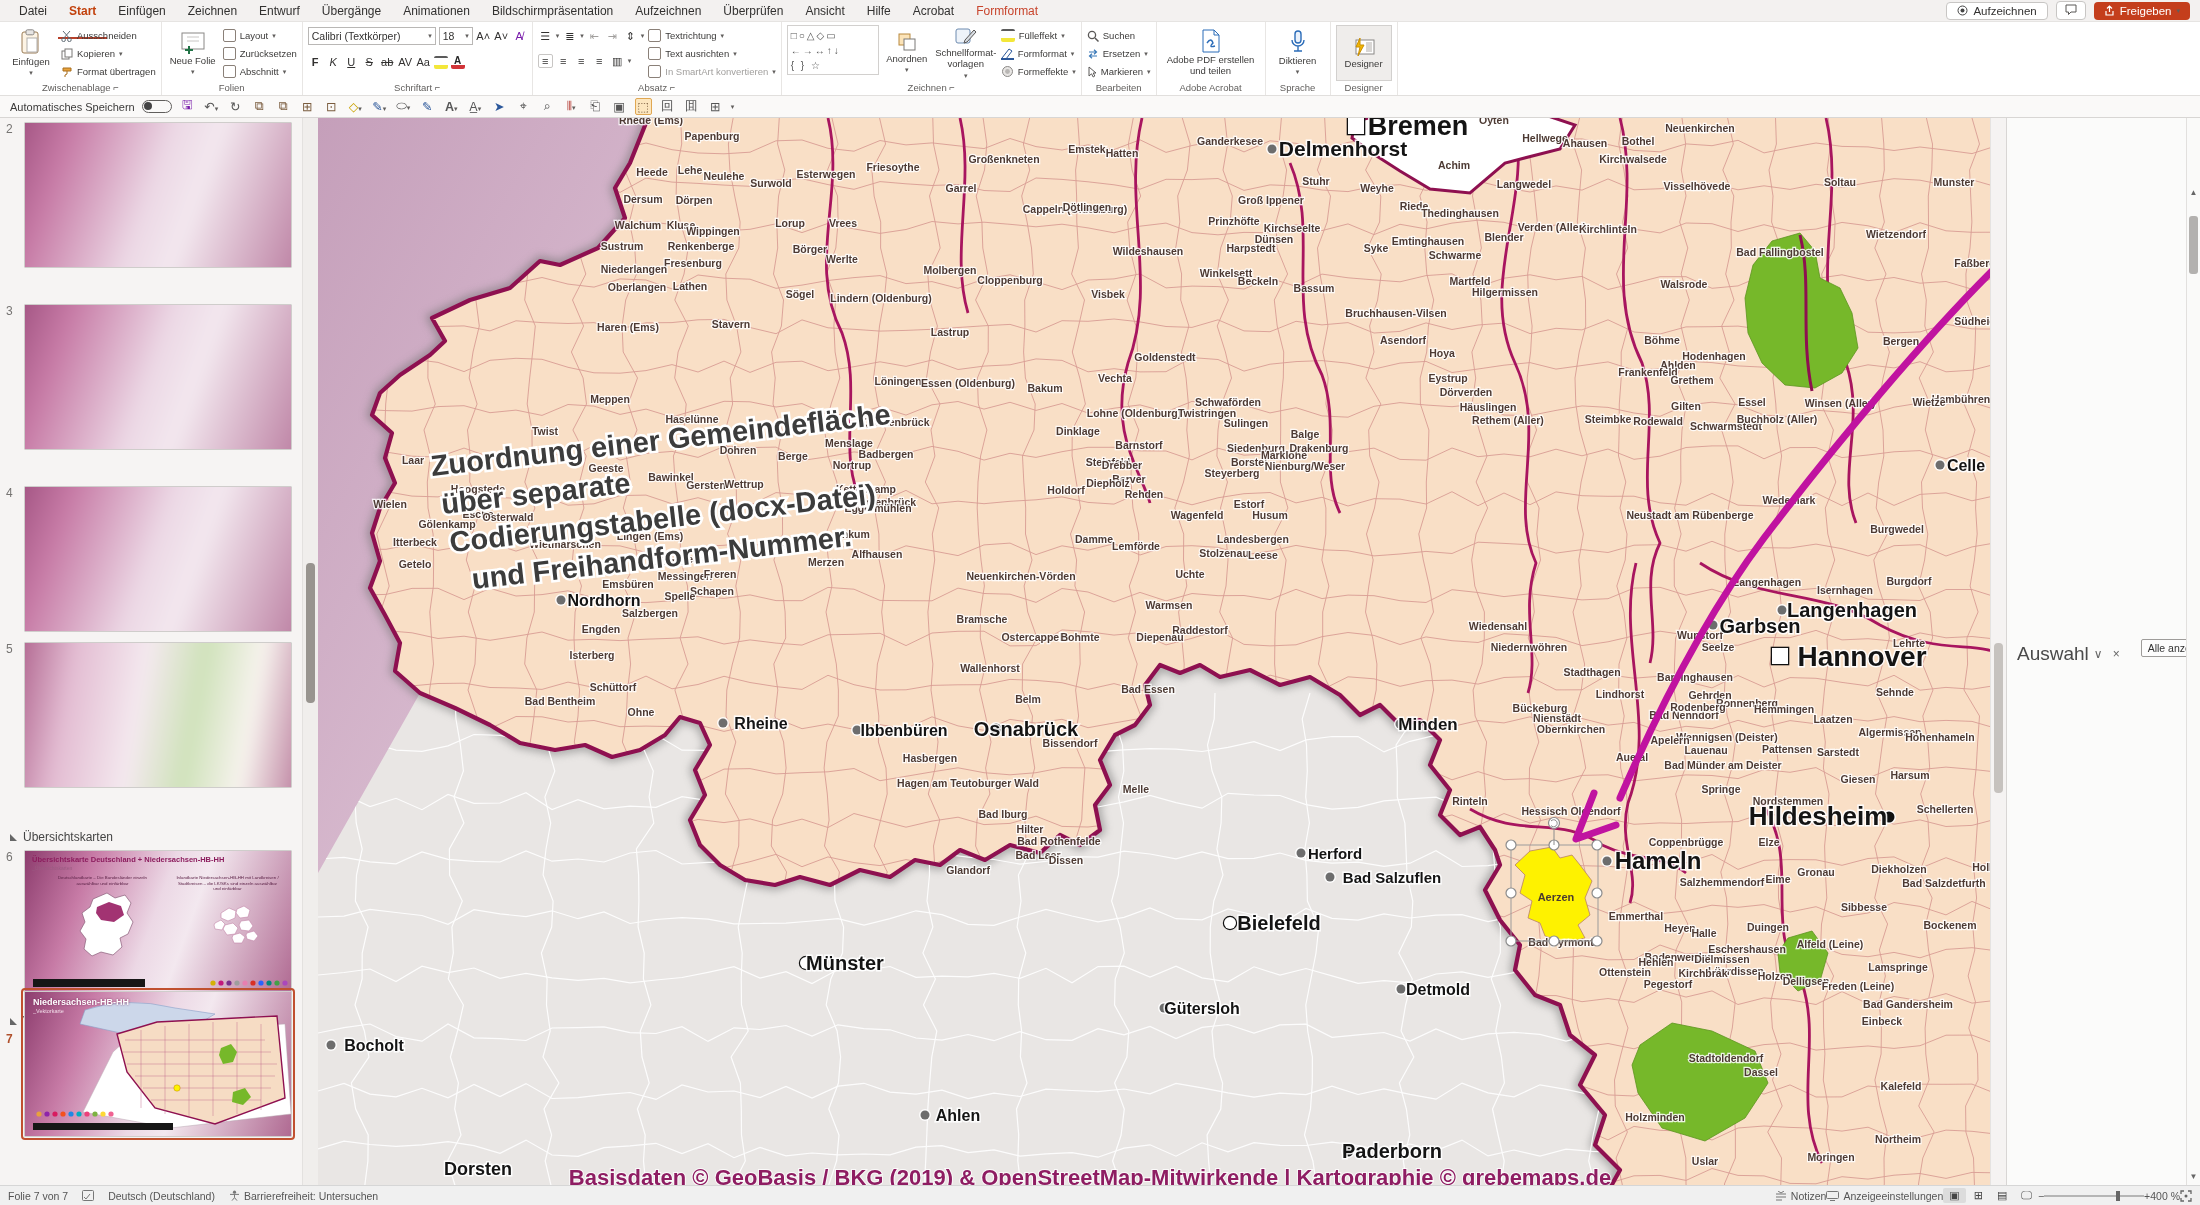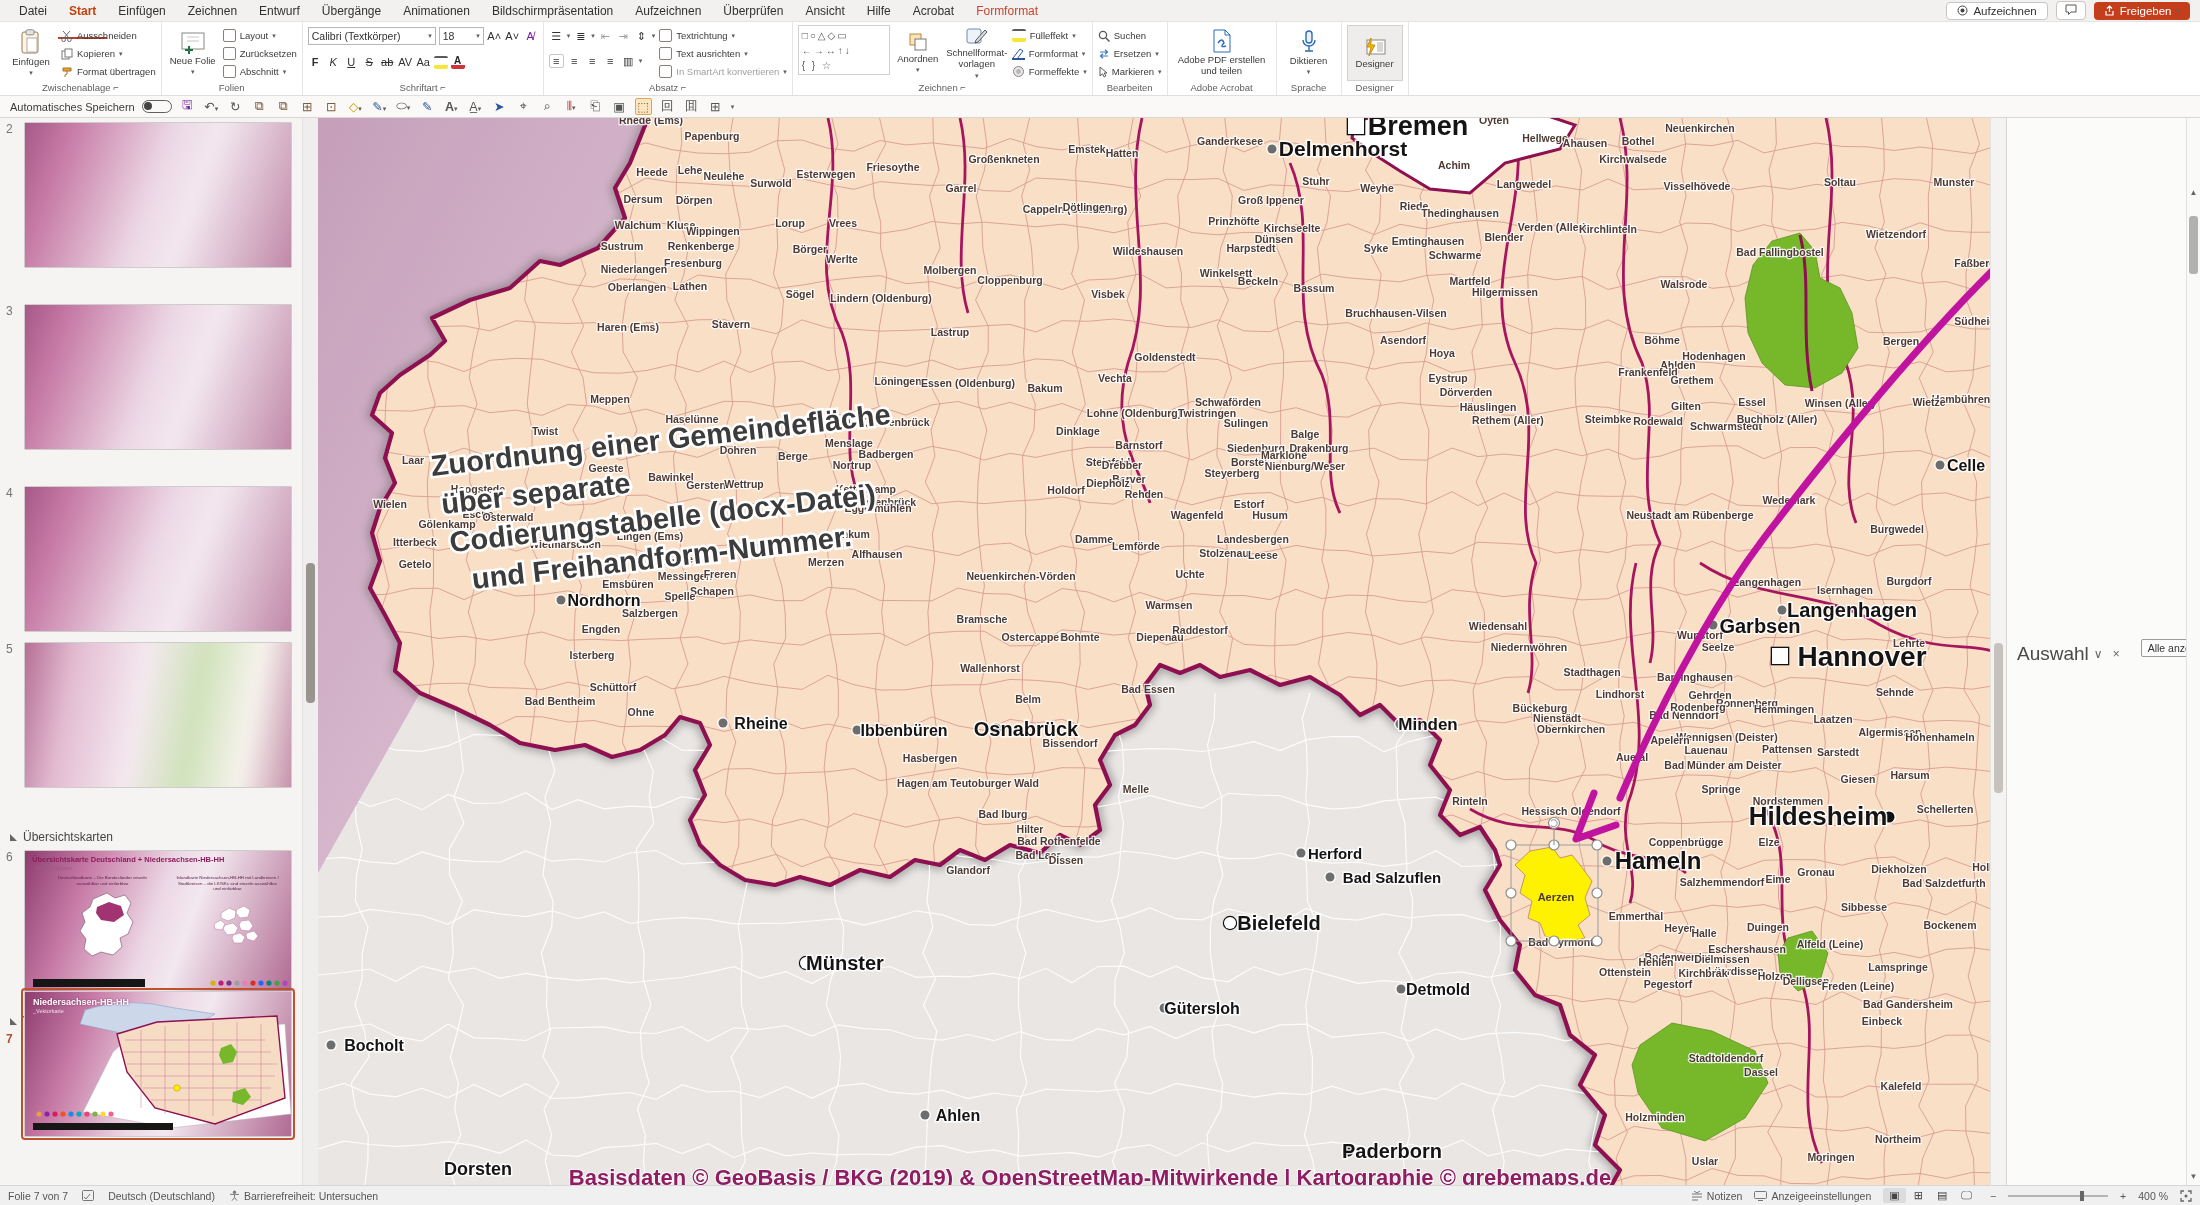--- a/index.html
+++ b/index.html
@@ -68,21 +68,21 @@
   .sp-list{flex:1;overflow:hidden;position:relative;}
   .sp-row{display:flex;align-items:center;height:17.1px;padding-left:22px;}
   .sp-row.group{padding-left:4px;}
   .sp-row .nm{flex:1;white-space:nowrap;overflow:hidden;font-size:11.3px;}
   .sp-row .eicons{display:flex;align-items:center;gap:6px;padding-right:4px;}
   .sp-row.selected{background:#fff;outline:1px solid #767676;outline-offset:-1px;}
   .spscroll{width:14px;background:#fafaf9;border-left:1px solid #e2e0de;position:relative;font-size:8px;color:#666;text-align:center;}
   .spscroll .thumbb{position:absolute;left:2px;width:9px;background:#b3b1af;border-radius:3px;}
   
   .statusbar{height:20px;background:#f0f0f0;border-top:1px solid #d6d6d6;display:flex;align-items:center;font-size:10.5px;color:#555;padding:0 8px;gap:14px;}
-  .sb-right{margin-left:auto;display:flex;align-items:center;gap:12px;text-align:right;}
+  .sb-right{margin-left:auto;display:flex;align-items:center;text-align:right;}
   .sb-views{display:flex;gap:2px;}
   .sb-views span{padding:1px 6px;font-size:11px;color:#444;}
   .sb-views span.act{background:#dcdcdc;border-radius:2px;}
   .zoomtrack{width:100px;height:2px;background:#b5b5b5;position:relative;}
   .zoomtrack i{position:absolute;top:-4px;left:72px;width:4px;height:10px;background:#666;}
   .sb-item{display:flex;align-items:center;gap:4px;}
 </style>
 </head>
 <body>
 
@@ -182,21 +182,21 @@
     <div class="rg-label"><span>Folien</span></div>
   </div>
 
   <div class="rgroup">
     <div class="rg-content" style="flex-direction:column;">
       <div class="frow">
         <span class="fbox" style="width:128px;">
             <span>Calibri (Textkörper)</span>
             <span class="dd" style="margin-left:auto;">▾</span>
           </span>
-        <span class="fbox" style="width:45px;">
+        <span class="fbox" style="width:34px;">
             <span>18</span>
             <span class="dd" style="margin-left:auto;">▾</span>
           </span>
         <span class="fmt">A˄</span>
         <span class="fmt">A˅</span>
         <span class="fmt" style="color:#7719aa;">A̸</span>
       </div>
       <div class="frow" id="font-fmt-row">
           <span class="fmt" style="font-weight: bold;">F</span>
           <span class="fmt" style="font-weight: normal; font-style: italic;">K</span>

